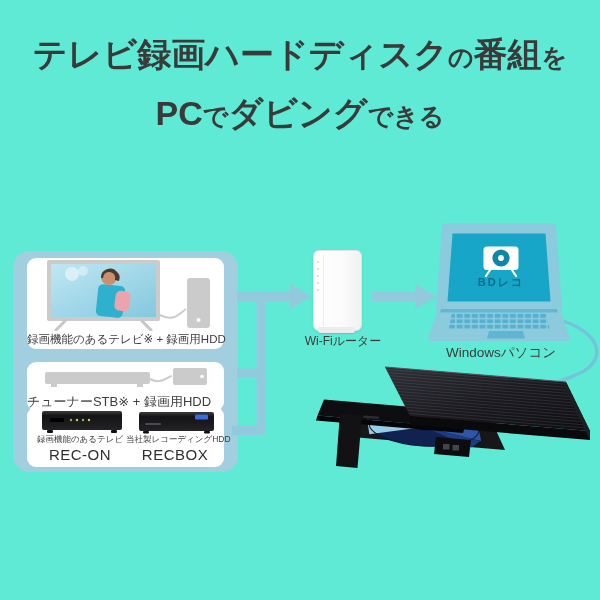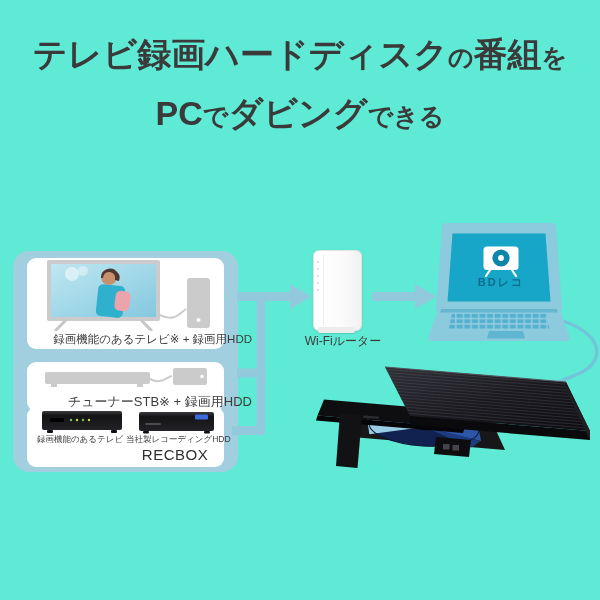--- a/index.html
+++ b/index.html
@@ -9,21 +9,21 @@
   .title{position:absolute;left:0;top:28px;width:600px;text-align:center;color:#3a3a3a;font-weight:700;}
   .title .line{line-height:53px;white-space:nowrap;}
   .title .lg{font-size:34px;}
   .title .sm{font-size:25px;}
   
   .outer-box{position:absolute;left:13px;top:251px;width:225px;height:221px;background:#a2cfe0;border-radius:16px;}
   .white-box{position:absolute;background:#fff;border-radius:9px;}
   #box-tv{left:27px;top:258px;width:197px;height:91px;}
   #box-stb{left:27px;top:362px;width:197px;height:49px;}
   #box-products{left:27px;top:407px;width:197px;height:60px;}
-  .box-label{position:absolute;left:0;width:225px;text-align:right;color:#3c3c3c;white-space:nowrap;}
+  .box-label{position:absolute;left:0;width:225px;text-align:left;color:#3c3c3c;white-space:nowrap;}
   #box-tv .box-label{top:74px;font-size:11.5px;}
   #box-stb .box-label{top:31px;font-size:13px;font-weight:500;}
   .prod-col{position:absolute;top:27px;width:98px;text-align:center;color:#3c3c3c;}
   .prod-col.left{left:4px;}
   .prod-col.right{left:99px;}
   .prod-caption{font-size:8.5px;line-height:11px;white-space:nowrap;}
   .prod-name{font-size:15px;letter-spacing:.5px;line-height:20px;color:#2f2f2f;}
   
   .router{position:absolute;left:313px;top:250px;width:47px;height:79px;background:linear-gradient(90deg,#ffffff 0%,#fbfbfb 60%,#f1f1f1 100%);
           border:1px solid #e2e2e2;border-radius:6px;box-shadow:0 1px 3px rgba(0,0,0,.08);}
@@ -119,20 +119,21 @@
       <g>
         <rect x="112" y="5" width="75" height="19" rx="2" fill="url(#dev)"></rect>
         <rect x="168" y="7.5" width="13" height="5" rx="1" fill="#3a6bd8"></rect>
         <rect x="118" y="16" width="16" height="2" rx="1" fill="#4a4a50"></rect>
         <rect x="116" y="24" width="6" height="2.5" rx="1" fill="#111"></rect>
         <rect x="177" y="24" width="6" height="2.5" rx="1" fill="#111"></rect>
       </g>
     </svg>
     <div class="prod-col left">
       <div class="prod-caption">録画機能のあるテレビ</div>
+      <div class="prod-name">REC-ON</div>
     </div>
     <div class="prod-col right">
       <div class="prod-caption">当社製レコーディングHDD</div>
       <div class="prod-name">RECBOX</div>
     </div>
   </div>
 
   <svg id="overlay" viewBox="0 0 600 600">
     <defs>
       <pattern id="keys" width="7.6" height="5.4" patternUnits="userSpaceOnUse">
@@ -217,15 +218,16 @@
         <i></i>
         <i></i>
         <i></i>
         <i></i>
         <i></i>
       </div>
   </div>
   <div class="router-base" style="z-index:2;"></div>
 
   <div class="lbl ui-text" id="router-label">Wi-Fiルーター</div>
+  <div class="lbl ui-text" id="pc-label">Windowsパソコン</div>
   <div class="lbl ui-text" id="app-label">BDレコ</div>
 
 </div>
 
 </body></html>

